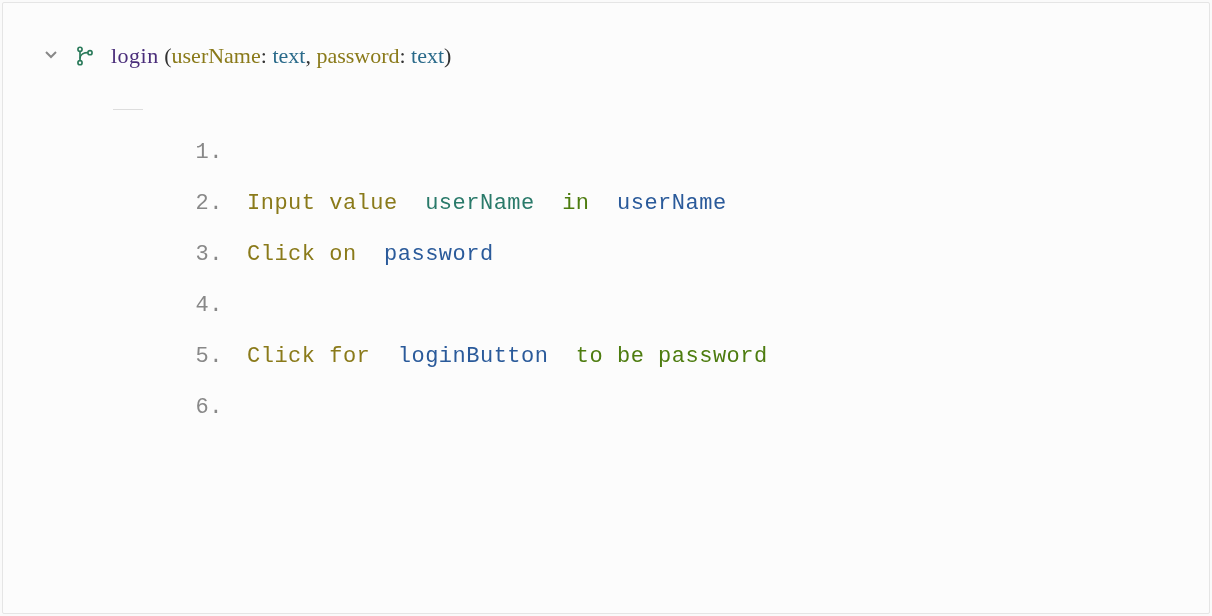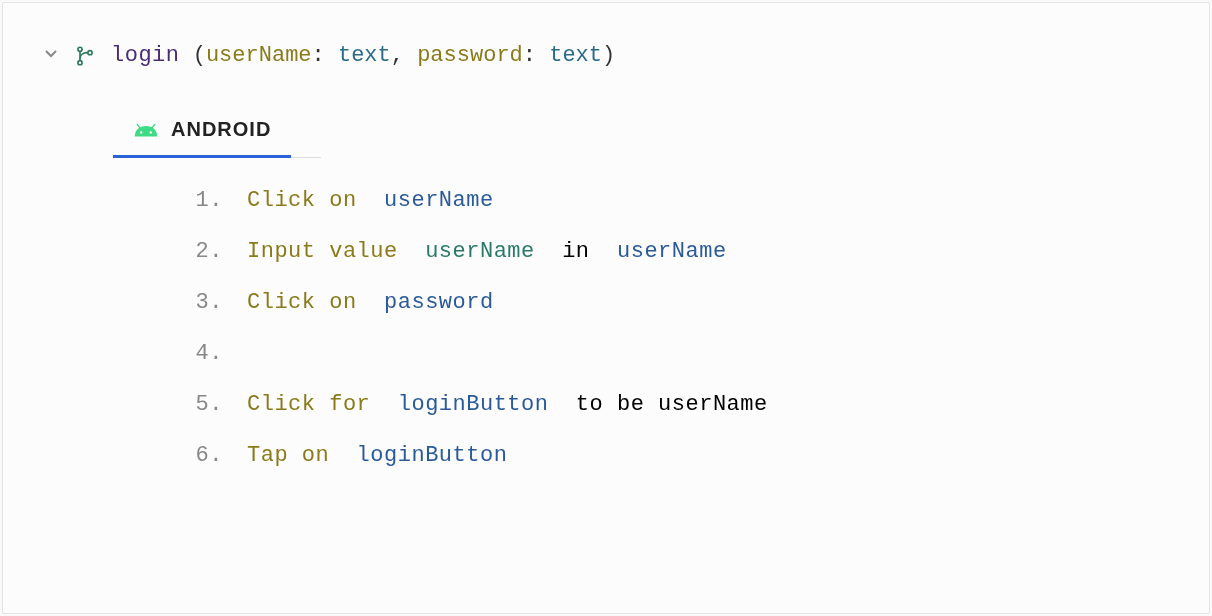--- a/index.html
+++ b/index.html
@@ -18,20 +18,21 @@
       border-radius: 2px;
       width: 1208px;
       height: 612px;
       padding: 40px 40px;
     }
     .header-row {
       display: flex;
       align-items: center;
       gap: 16px;
       font-size: 22px;
+      font-family: Liberation Serif, serif;
     }
     .chevron {
       color: #888;
       font-size: 18px;
     }
     .branch-icon {
       color: #2a7a5a;
       display: inline-flex;
       align-items: center;
     }
@@ -119,21 +120,21 @@
     .action {
       color: #8a7a1a;
     }
     .arg-teal {
       color: #2a7a6a;
     }
     .arg-blue {
       color: #2a5a9a;
     }
     .kw {
-      color: #000000;
+      color: #4d7c0f;
     }
     .step-content span {
       white-space: pre;
     }
   </style>
 </head>
 <body>
 
 <div class="container">
 
@@ -152,52 +153,39 @@
         <path d="M15.5 8 C11 8 6 10 6 15"></path>
       </svg>
     </span>
     <span>
       <span class="fn-name">login</span>
       <span class="paren"> (</span><span class="param-name">userName</span><span class="colon">: </span><span class="type">text</span><span class="comma">, </span><span class="param-name">password</span><span class="colon">: </span><span class="type">text</span><span class="paren">)</span>
     </span>
   </div>
 
   <div class="tabs">
-    <div class="tab active">
-      <span class="android-icon">
-        <svg viewBox="0 0 32 20" fill="currentColor">
-          <path d="M5 3 L9 8 M27 3 L23 8" stroke="currentColor" stroke-width="1.8" stroke-linecap="round"></path>
-          <path d="M2 18 C2 10 8 5 16 5 C24 5 30 10 30 18 Z"></path>
-          <circle cx="10" cy="13" r="1.5" fill="#fff"></circle>
-          <circle cx="22" cy="13" r="1.5" fill="#fff"></circle>
-        </svg>
-      </span>
-      <span>ANDROID</span>
-    </div>
   </div>
 
   <div class="steps" id="steps-container">
   <div class="step">
         <span class="step-num">1.</span>
-        <span class="step-content"><span class="action">Click on </span><span class="arg-blue"> userName</span></span>
       </div>
       <div class="step">
         <span class="step-num">2.</span>
         <span class="step-content"><span class="action">Input value </span><span class="arg-teal"> userName </span><span class="kw"> in </span><span class="arg-blue"> userName</span></span>
       </div>
       <div class="step">
         <span class="step-num">3.</span>
         <span class="step-content"><span class="action">Click on </span><span class="arg-blue"> password</span></span>
       </div>
       <div class="step">
         <span class="step-num">4.</span>
       </div>
       <div class="step">
         <span class="step-num">5.</span>
-        <span class="step-content"><span class="action">Click for </span><span class="arg-blue"> loginButton </span><span class="kw"> to be userName</span></span>
+        <span class="step-content"><span class="action">Click for </span><span class="arg-blue"> loginButton </span><span class="kw"> to be password</span></span>
       </div>
       <div class="step">
         <span class="step-num">6.</span>
-        <span class="step-content"><span class="action">Tap on </span><span class="arg-blue"> loginButton</span></span>
       </div>
     </div>
 
 </div>
 
 </body></html>

